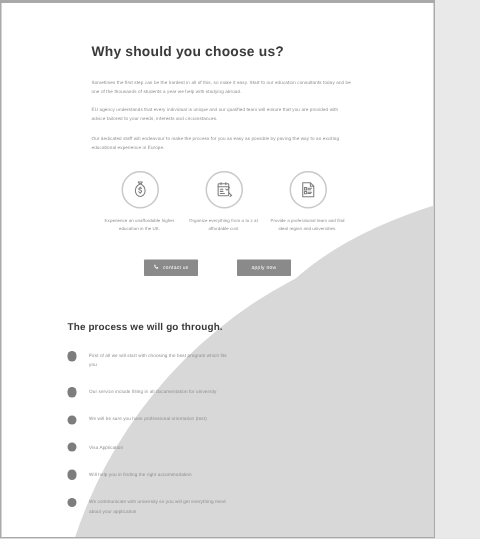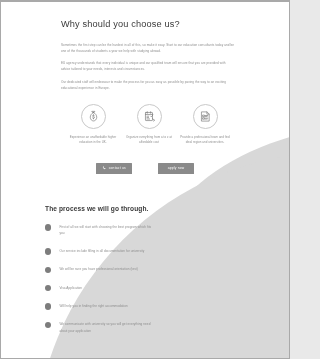--- a/index.html
+++ b/index.html
@@ -52,24 +52,24 @@
     position: relative;
     z-index: 2;
   }
 
   
   .sec1 {
     padding: 13px 54px 0 60px;
   }
   .h1 {
     font-size: 9.2px;
-    font-weight: normal;
+    font-weight: bold;
     color: #3a3a3a;
     letter-spacing: 0.15px;
-    margin: 4px 0 13px 0;
+    margin: 14px 0 13px 0;
     line-height: 1.2;
   }
   .para {
     font-size: 3.05px;
     line-height: 1.95;
     color: #8d8d8d;
     margin: 0 0 6.5px 0;
     text-align: left;
     letter-spacing: 0.08px;
     max-width: 178px;

